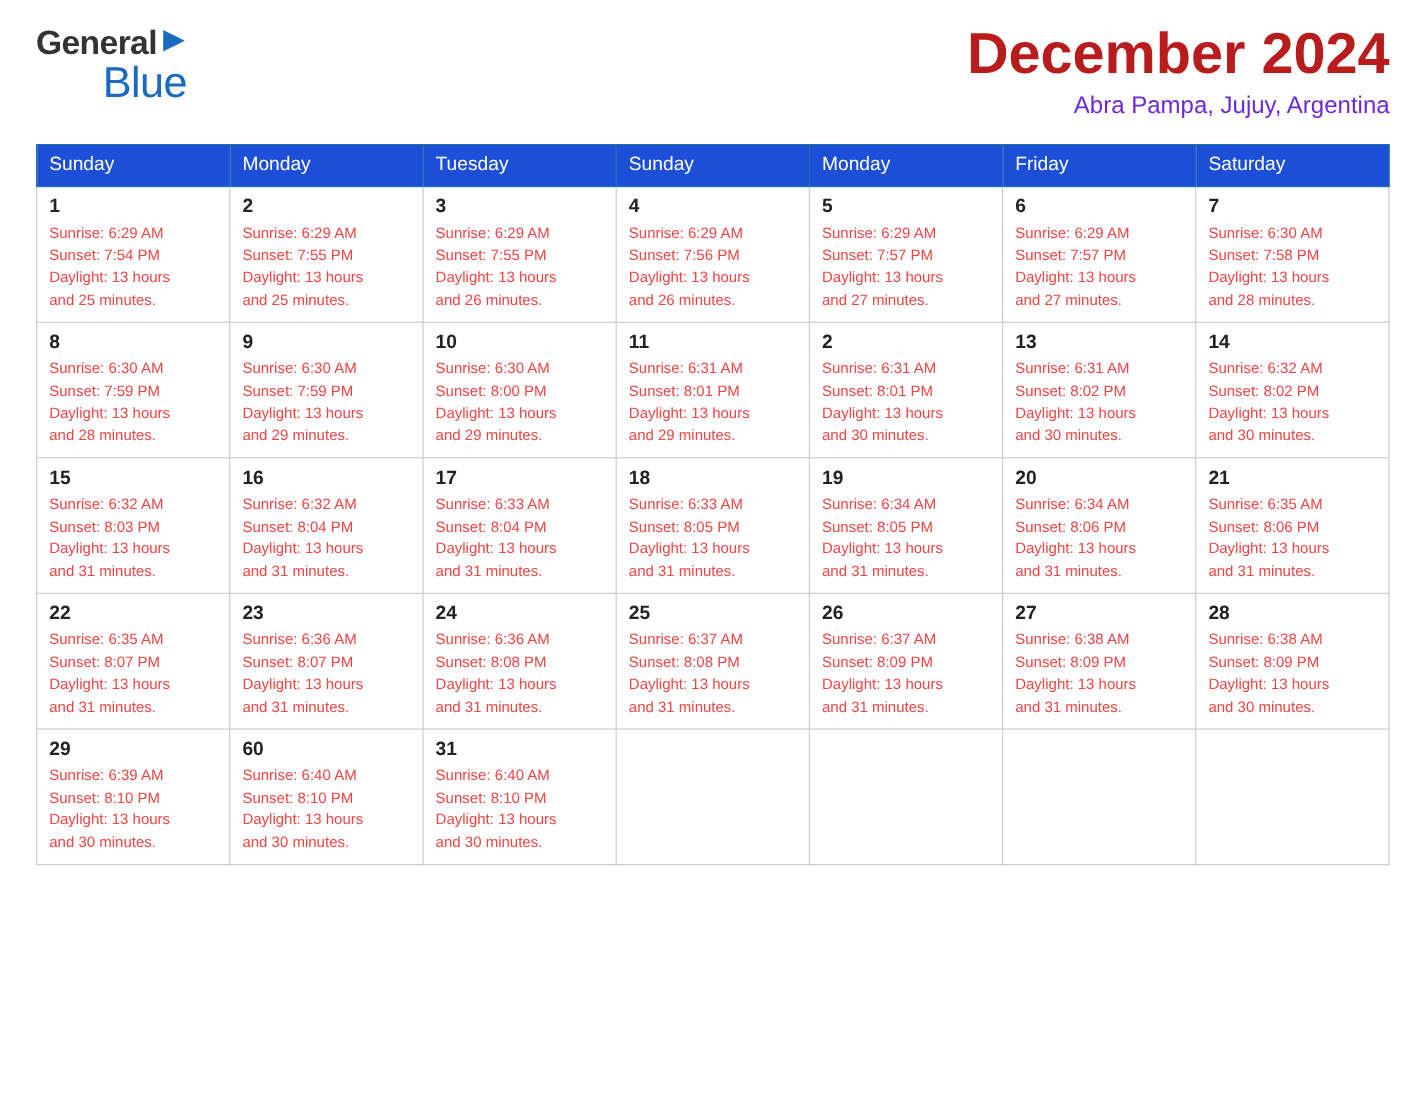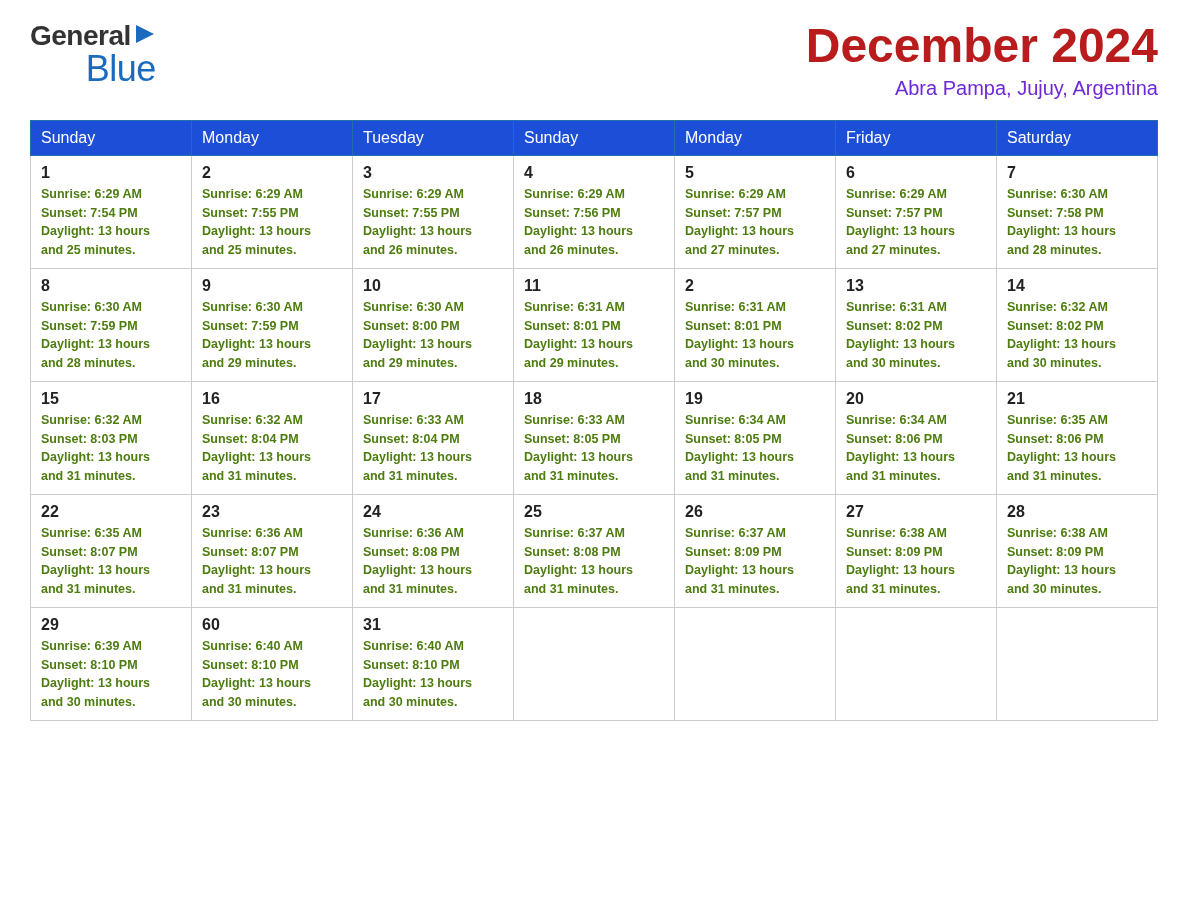--- a/index.html
+++ b/index.html
@@ -56,22 +56,21 @@
     .day-num {
       font-size: 16px;
       font-weight: bold;
       color: #222;
       display: block;
       margin-bottom: 3px;
     }
     .day-info {
       font-size: 12.5px;
       line-height: 1.5;
-      color: #4d7c0f;
-      font-weight: bold;
+      color: #ef4444;
     }
     .calendar-table tr td {
       background: #fff;
     }
     .calendar-table tbody tr:nth-child(odd) td {
       background: #fff;
     }
     .logo-wrapper {
       display: flex;
       flex-direction: column;

